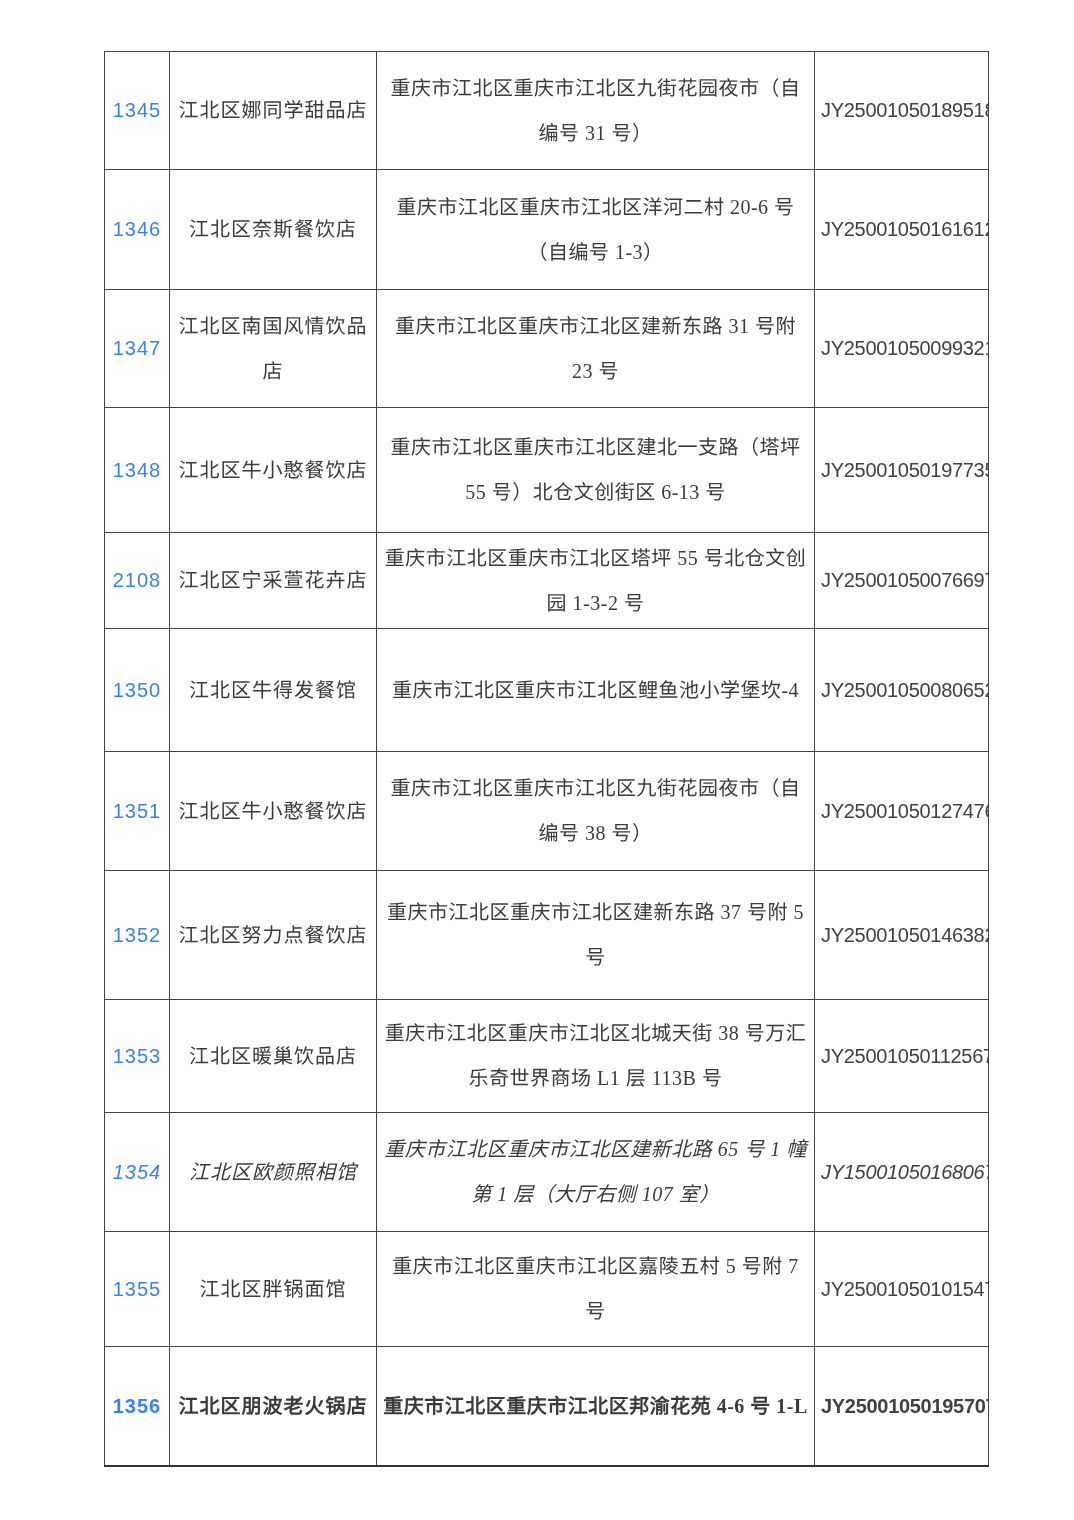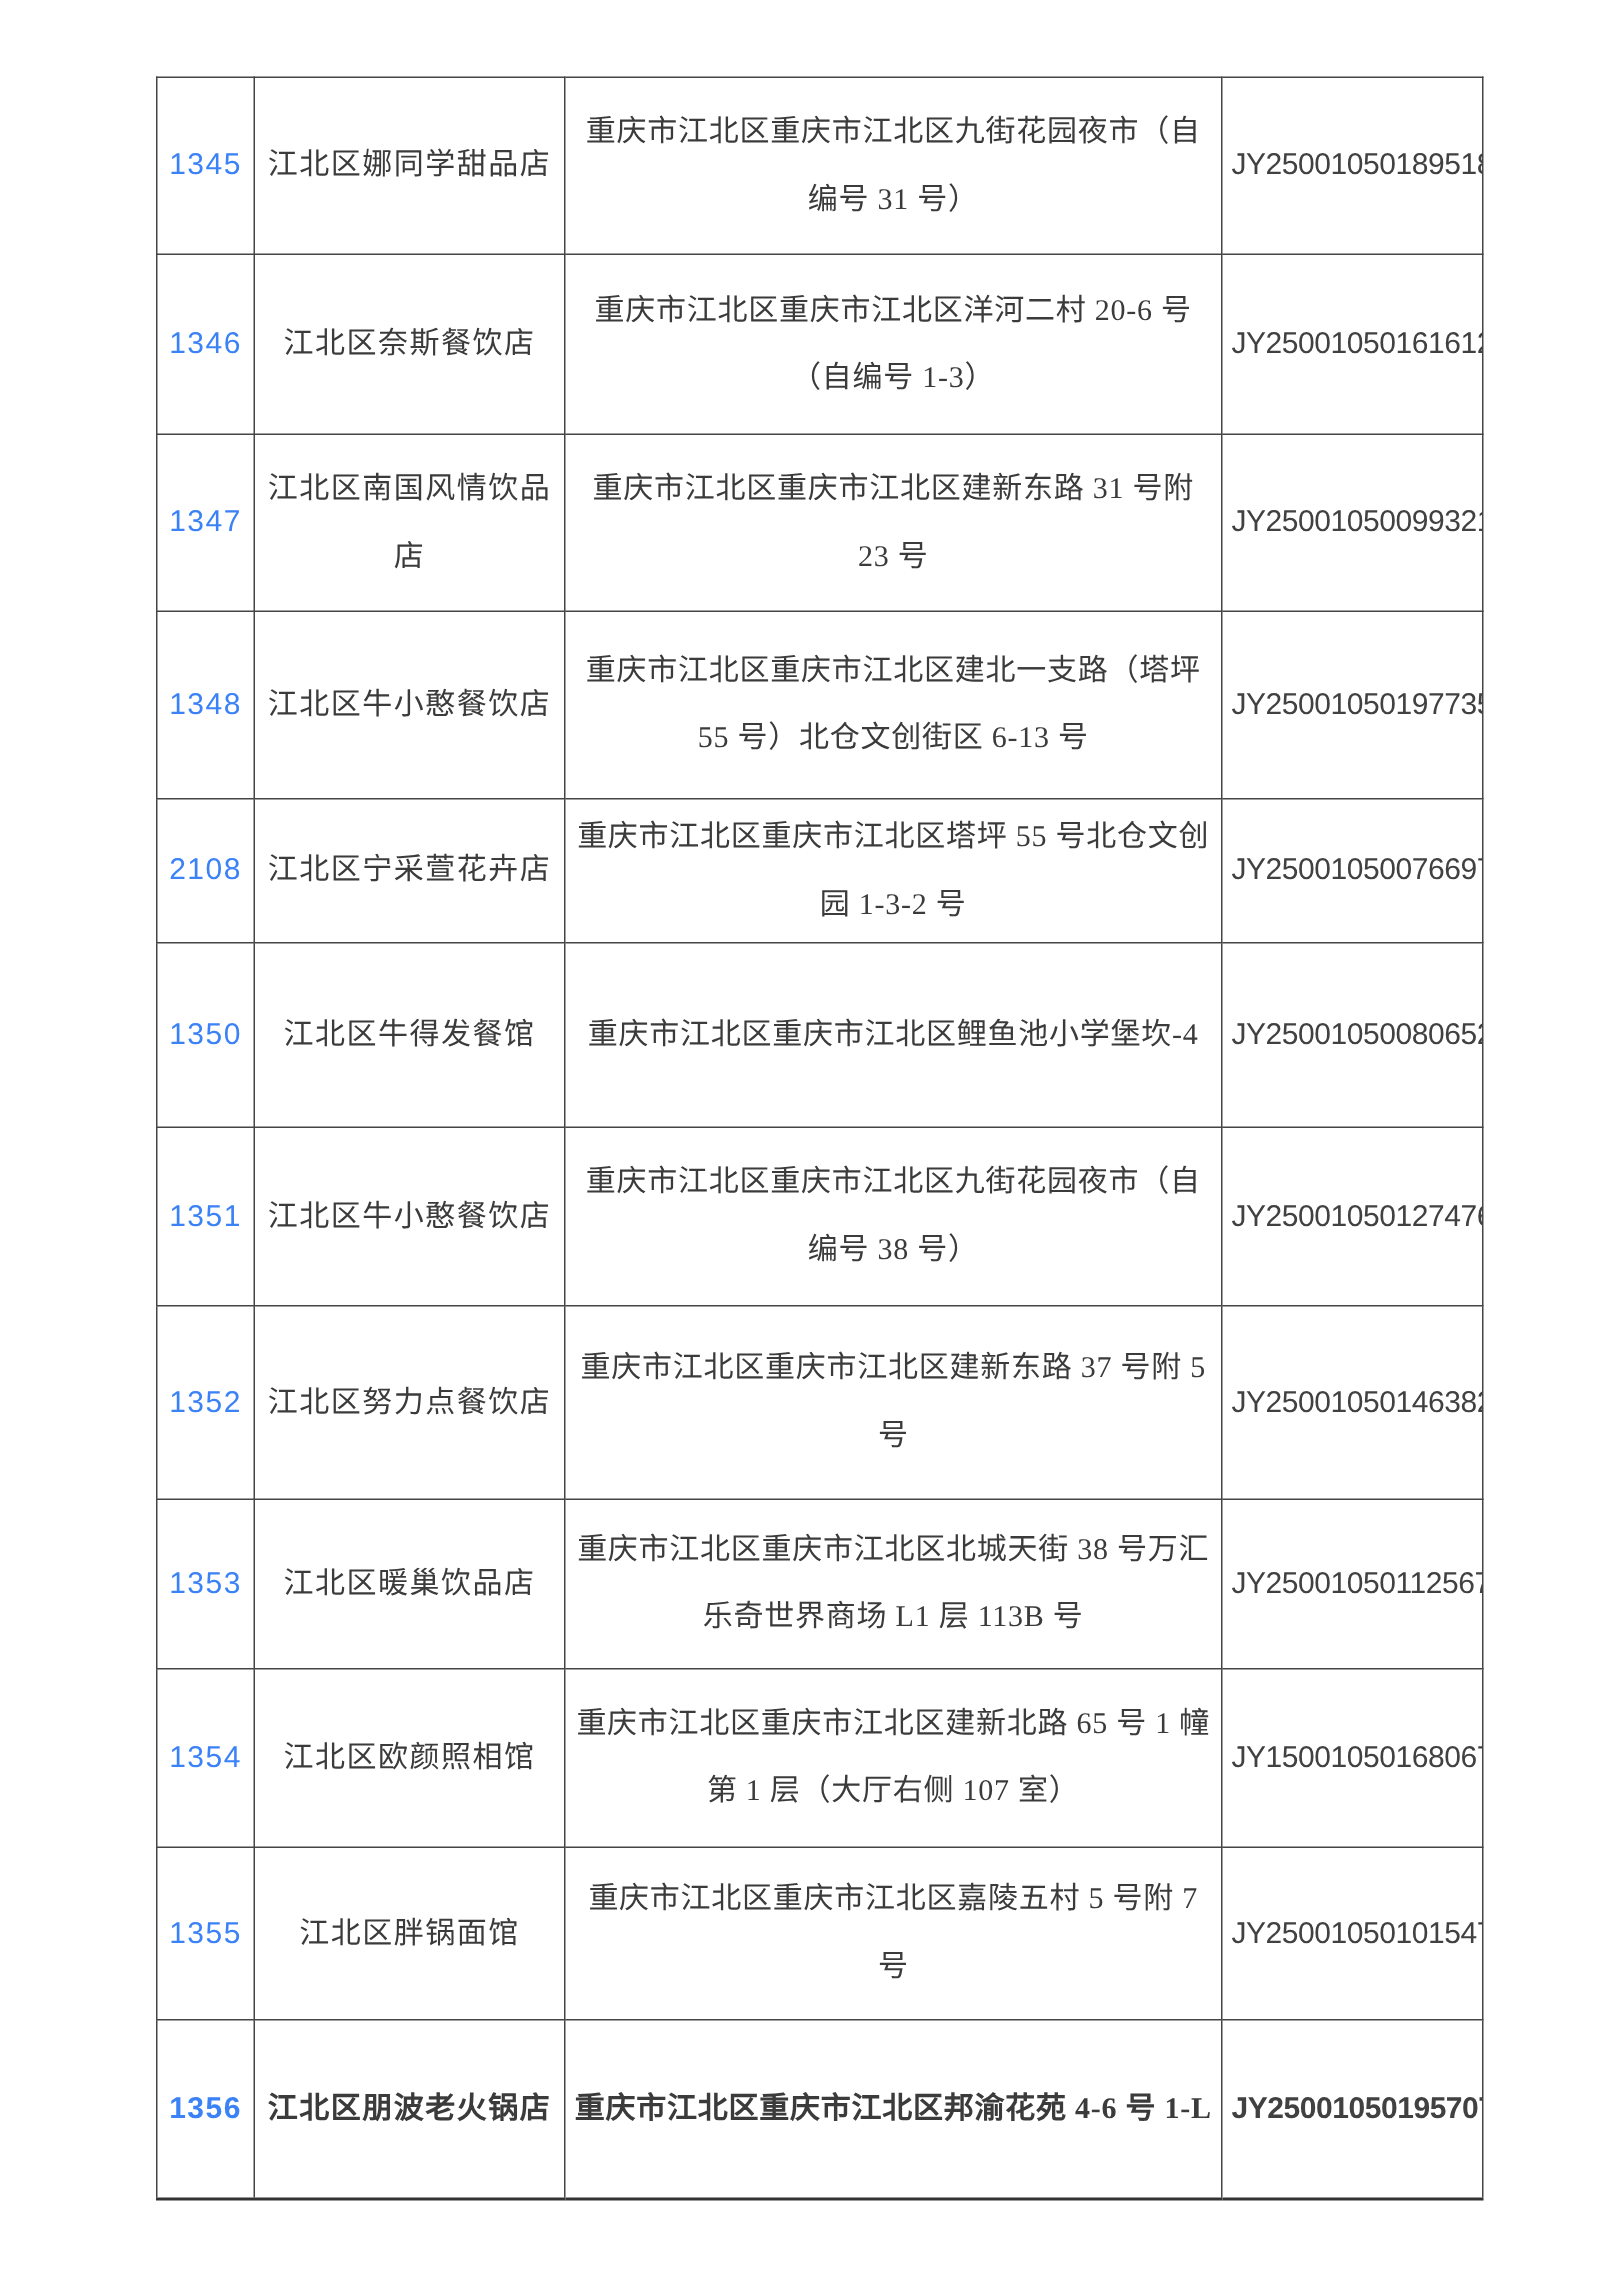--- a/index.html
+++ b/index.html
@@ -36,21 +36,21 @@
   
   tr:nth-child(1)  td { height: 113px; margin-left: 16px; }
   tr:nth-child(2)  td { height: 115px; }
   tr:nth-child(3)  td { height: 113px; }
   tr:nth-child(4)  td { height: 120px; }
   tr:nth-child(5)  td { height: 91px;  }
   tr:nth-child(6)  td { height: 118px; }
   tr:nth-child(7)  td { height: 114px; }
   tr:nth-child(8)  td { height: 124px; }
   tr:nth-child(9)  td { height: 108px; }
-  tr:nth-child(10) td { height: 114px; }
+  tr:nth-child(10) td { height: 114px; font-style: italic; }
   tr:nth-child(11) td { height: 110px; }
   tr:nth-child(12) td { height: 114px; font-weight: bold; }
   tr:last-child td { border-bottom: 2px solid #333333; }
 
   td.c-no {
     font-family: "Liberation Sans", "DejaVu Sans", sans-serif;
     font-size: 19px;
     letter-spacing: 1px;
     color: #3b82f6;
   }

